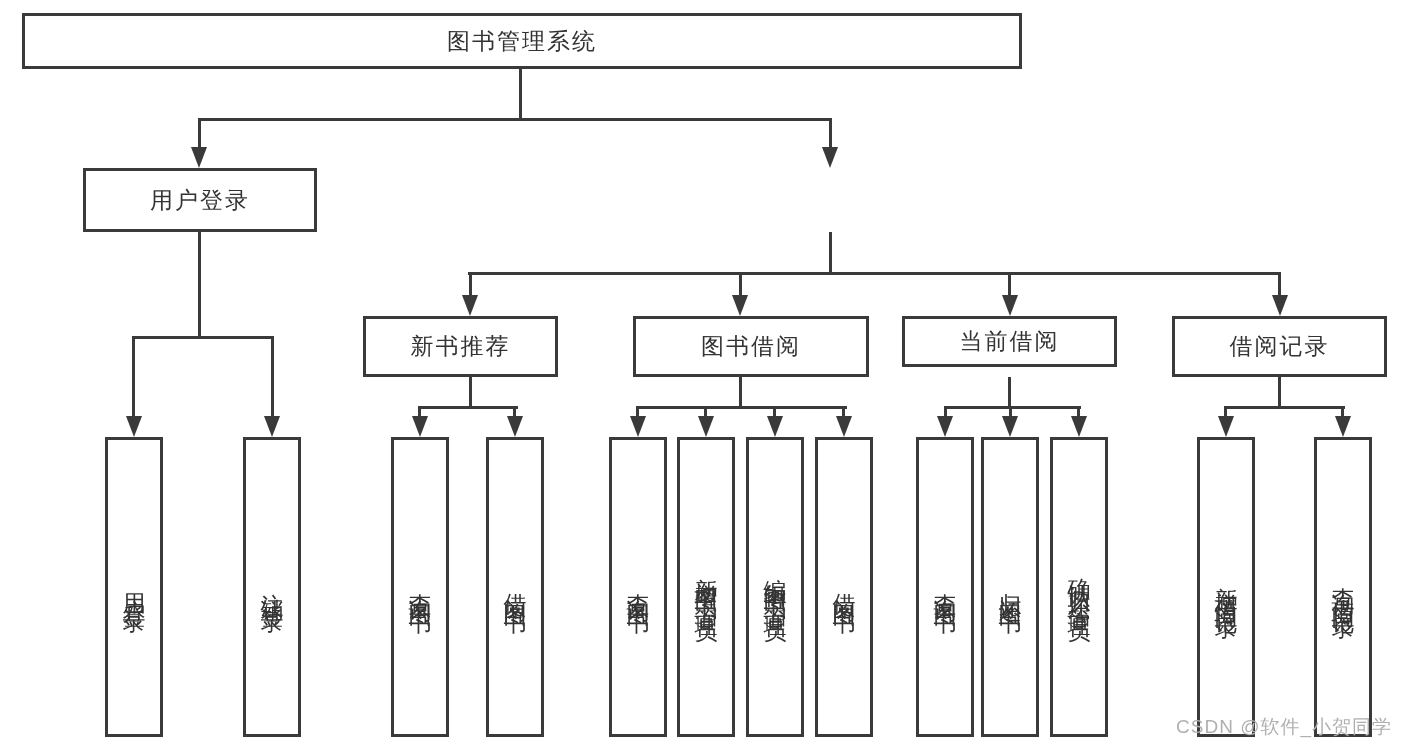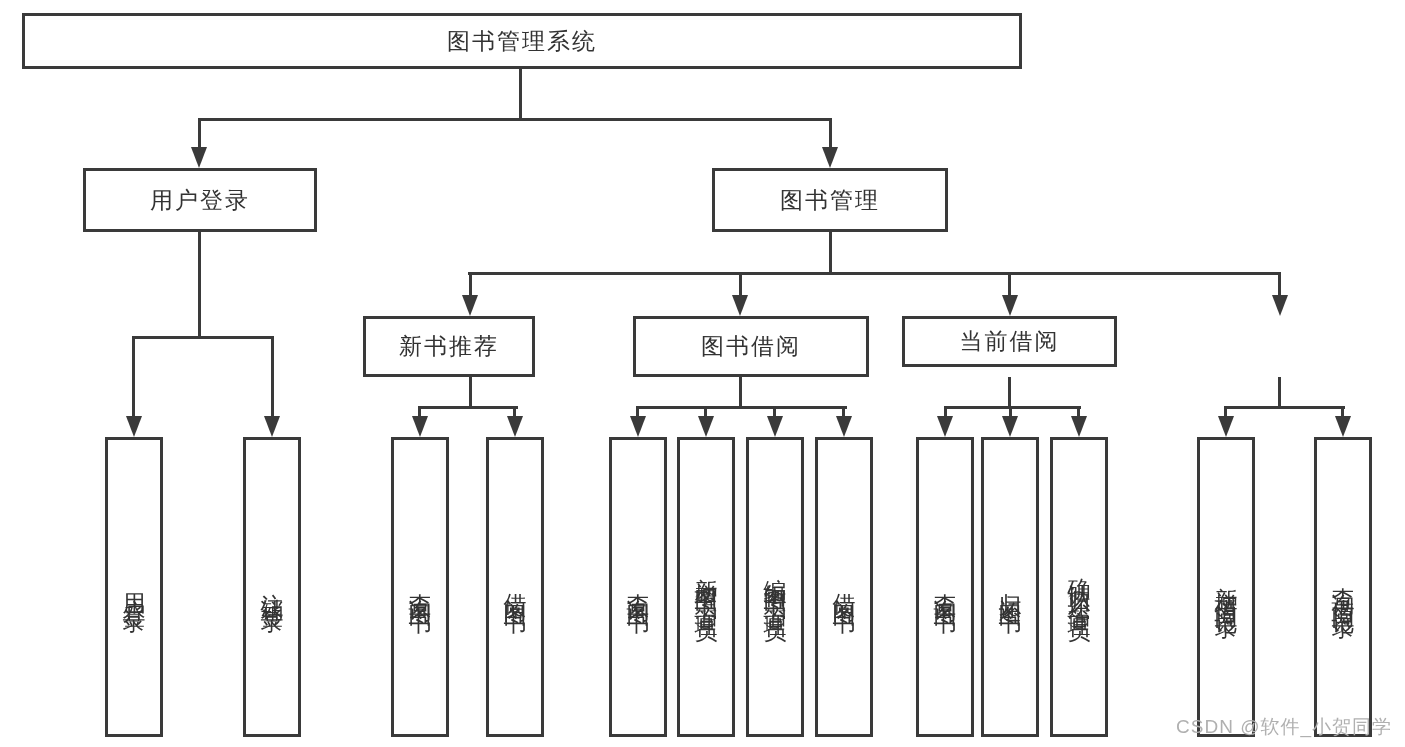--- a/index.html
+++ b/index.html
@@ -72,50 +72,50 @@
   <div class="line" style="left:519px;top:69px;width:3px;height:49px"></div>
   <div class="line" style="left:198px;top:118px;width:634px;height:3px"></div>
   <div class="line" style="left:198px;top:118px;width:3px;height:30px"></div>
   <div class="arrowhead" style="left:191px;top:147px"></div>
   <div class="line" style="left:829px;top:118px;width:3px;height:30px"></div>
   <div class="arrowhead" style="left:822px;top:147px"></div>
 
   <div class="box hbox" style="left:83px;top:168px;width:234px;height:64px">
     <span>用户登录</span>
   </div>
-  <div class="box hbox" style="left:712px;top:168px;width:236px;height:64px">
-    <span>图书管理</span>
-  </div>
 
   <div class="line" style="left:198px;top:232px;width:3px;height:104px"></div>
   <div class="line" style="left:132px;top:336px;width:142px;height:3px"></div>
   <div class="line" style="left:132px;top:336px;width:3px;height:80px"></div>
   <div class="arrowhead" style="left:126px;top:416px"></div>
   <div class="line" style="left:271px;top:336px;width:3px;height:80px"></div>
   <div class="arrowhead" style="left:264px;top:416px"></div>
 
   <div class="line" style="left:829px;top:232px;width:3px;height:43px"></div>
   <div class="line" style="left:468px;top:272px;width:813px;height:3px"></div>
   <div class="line" style="left:469px;top:272px;width:3px;height:26px"></div>
   <div class="arrowhead" style="left:462px;top:295px"></div>
   <div class="line" style="left:739px;top:272px;width:3px;height:26px"></div>
   <div class="arrowhead" style="left:732px;top:295px"></div>
   <div class="line" style="left:1008px;top:272px;width:3px;height:26px"></div>
   <div class="arrowhead" style="left:1002px;top:295px"></div>
   <div class="line" style="left:1278px;top:272px;width:3px;height:26px"></div>
   <div class="arrowhead" style="left:1272px;top:295px"></div>
 
-  <div class="box hbox" style="left:363px;top:316px;width:172px;height:61px">
+  <div class="box hbox" style="left:363px;top:316px;width:195px;height:61px">
     <span>新书推荐</span>
   </div>
   <div class="box hbox" style="left:633px;top:316px;width:236px;height:61px">
     <span>图书借阅</span>
   </div>
   <div class="box hbox" style="left:902px;top:316px;width:215px;height:51px">
     <span>当前借阅</span>
+  </div>
+  <div class="box hbox" style="left:1172px;top:316px;width:215px;height:61px">
+    <span>借阅记录</span>
   </div>
 
   <div class="line" style="left:469px;top:377px;width:3px;height:32px"></div>
   <div class="line" style="left:418px;top:406px;width:100px;height:3px"></div>
   <div class="line" style="left:418px;top:406px;width:3px;height:12px"></div>
   <div class="arrowhead" style="left:412px;top:416px"></div>
   <div class="line" style="left:513px;top:406px;width:3px;height:12px"></div>
   <div class="arrowhead" style="left:507px;top:416px"></div>
 
   <div class="line" style="left:739px;top:377px;width:3px;height:32px"></div>

